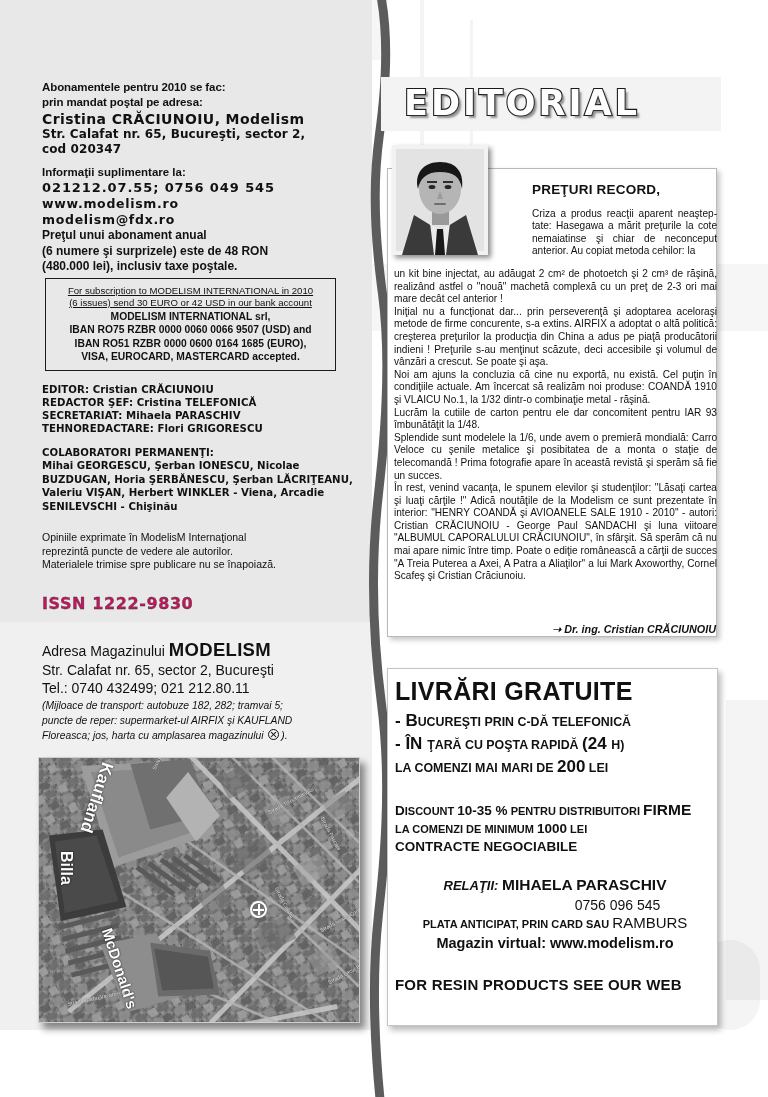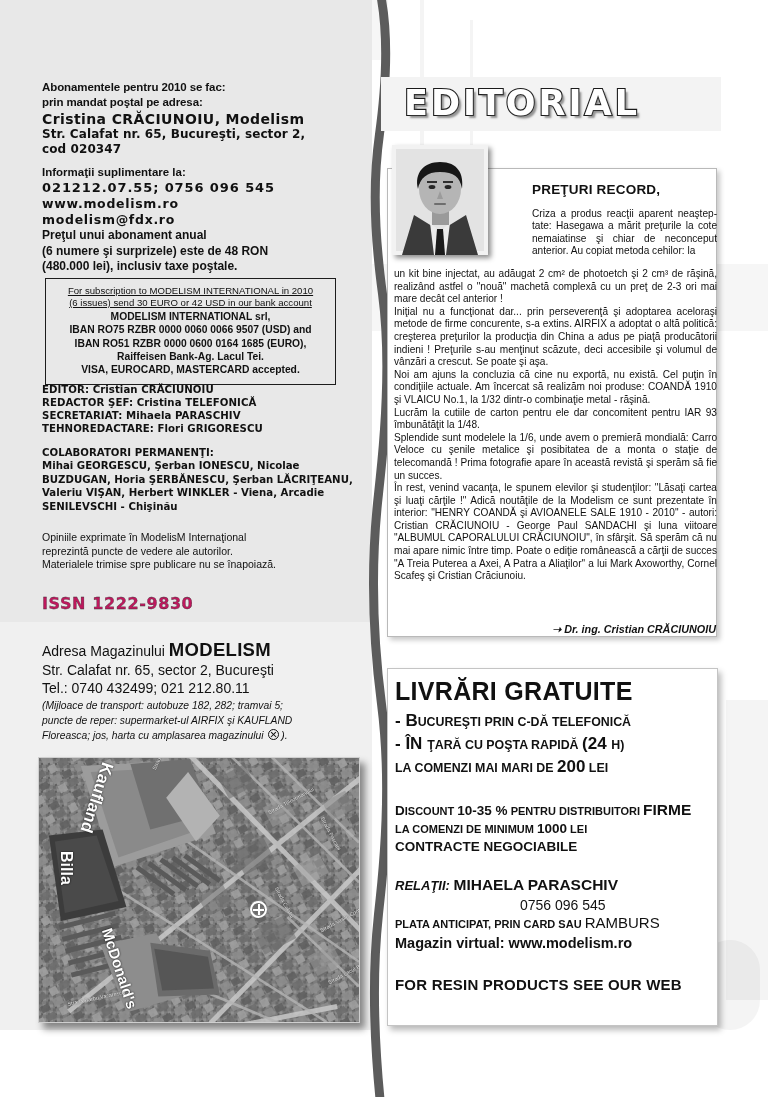--- a/index.html
+++ b/index.html
@@ -223,21 +223,21 @@
     width:320px;
     z-index:10; color:#111;
   }
   .pr-h { font-size:25px; font-weight:bold; letter-spacing:0.3px; line-height:30px; }
   .pr-sc { font-size:15px; font-weight:bold; line-height:22px; }
   .pr-sc .sm { font-size:12.4px; }
   .pr-sc .big { font-size:17px; }
   .pr-body { font-size:13.5px; font-weight:bold; line-height:18px; }
   .pr-body .sm { font-size:11px; }
   .pr-body .big { font-size:15.5px; }
-  .pr-norm { font-size:13.5px; font-weight:bold; line-height:18.5px;}
+  .pr-norm { font-size:13.5px; font-weight:bold; line-height:18.5px;text-align:center;}
   .pr-norm .sm { font-size:11px; font-weight:bold;}
   .pr-ital { font-style:italic; }
   .pr-final { font-size:15px; font-weight:bold; letter-spacing:0.2px;}
 </style>
 </head>
 <body>
 
 <div id="page">
 
   <div class="wm" style="left:420px;  top:0px;   width:4px;   height:300px;"></div>
@@ -269,35 +269,34 @@
 <div id="left-content">
 
   <div class="subs-block">
     <div class="s1">Abonamentele pentru 2010 se fac:</div>
     <div class="s1">prin mandat poştal pe adresa:</div>
     <div class="s-name">Cristina CRĂCIUNOIU, Modelism</div>
     <div class="s-addr">Str. Calafat nr. 65, Bucureşti, sector 2,</div>
     <div class="s-addr">cod 020347</div>
     <div class="gap6"></div>
     <div class="s-info">Informaţii suplimentare la:</div>
-    <div class="s-phone">021212.07.55; 0756 096 545</div>
+    <div class="s-phone">021212.07.55; 0756 049 545</div>
     <div class="s-web">www.modelism.ro</div>
     <div class="s-web">modelism@fdx.ro</div>
     <div class="s-price">Preţul unui abonament anual</div>
     <div class="s-price">(6 numere şi surprizele) este de 48 RON</div>
     <div class="s-price">(480.000 lei), inclusiv taxe poştale.</div>
   </div>
 
   <div id="eng-box">
     <div class="eng-l">For subscription to MODELISM INTERNATIONAL in 2010</div>
     <div class="eng-l">(6 issues) send 30 EURO or 42 USD in our bank account</div>
     <div class="eng-b">MODELISM INTERNATIONAL srl,</div>
     <div class="eng-b">IBAN RO75 RZBR 0000 0060 0066 9507 (USD) and</div>
     <div class="eng-b">IBAN RO51 RZBR 0000 0600 0164 1685 (EURO),</div>
-    <div class="eng-b">Raiffeisen Bank-Ag. Lacul Tei.</div>
     <div class="eng-b">VISA, EUROCARD, MASTERCARD accepted.</div>
   </div>
 
   <div id="staff">
     <div class="st-line">EDITOR: Cristian CRĂCIUNOIU</div>
     <div class="st-line">REDACTOR ŞEF: Cristina TELEFONICĂ</div>
     <div class="st-line">SECRETARIAT: Mihaela PARASCHIV</div>
     <div class="st-line">TEHNOREDACTARE: Flori GRIGORESCU</div>
     <div style="height:11px"></div>
     <div class="st-head">COLABORATORI PERMANENŢI:</div>

